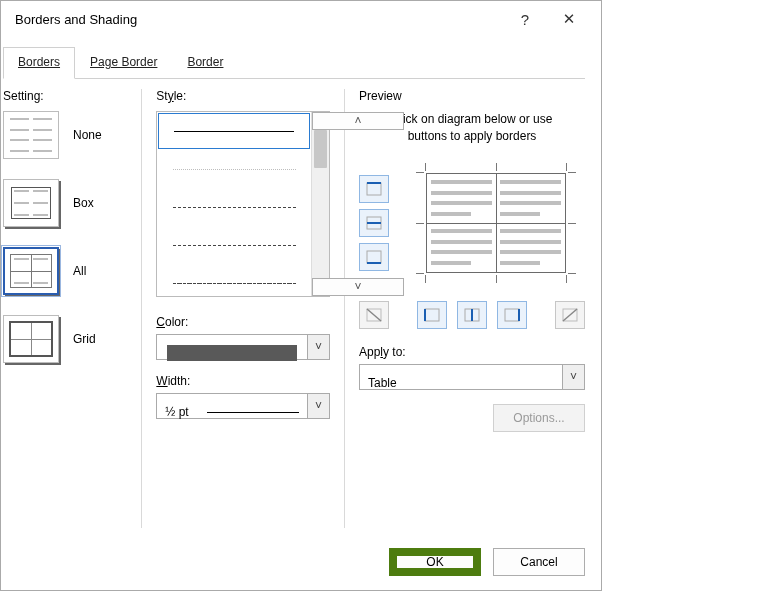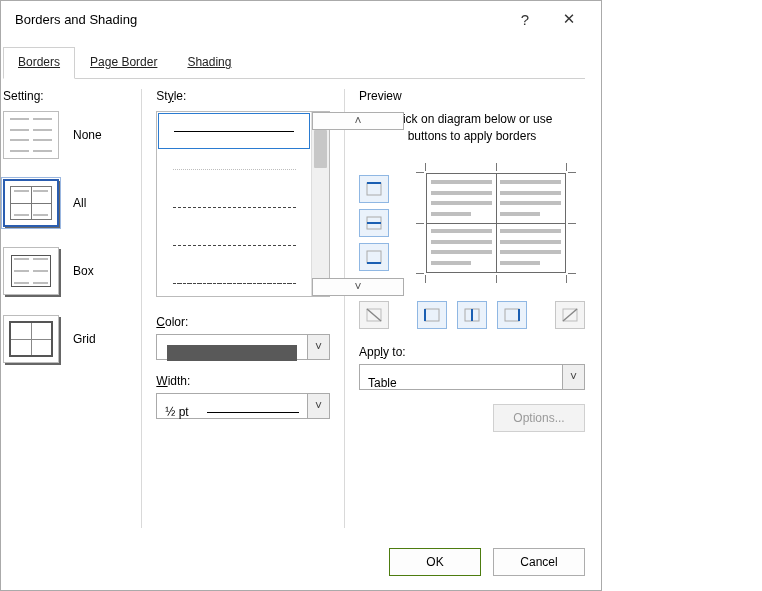--- a/index.html
+++ b/index.html
@@ -229,42 +229,42 @@
 
   .applyrow { margin-top:16px; }
   .apply-combo { width:100%; }
   .opt-row { display:flex; justify-content:flex-end; margin-top:10px;}
   .btn {
     min-width:92px; height:28px;
     border:1px solid #adadad; background:#fdfdfd;
     display:inline-flex;align-items:center;justify-content:center;
     cursor:pointer; font-size:12px;
   }
-  .btn.primary { border:1px solid #4d7c0f; }
+  .btn.primary { border:8px solid #4d7c0f; }
   .btn.disabled { color:#9a9a9a; background:#f3f3f3; border-color:#d0d0d0; cursor:default;}
   .footer {
     display:flex; justify-content:flex-end; gap:12px;
     padding-top: 20px;
   }
 </style>
 </head>
 <body>
 
 <div class="window">
   <div class="titlebar">
     <div class="title">Borders and Shading</div>
     <div class="tbtn">?</div>
     <div class="tbtn">✕</div>
   </div>
 
   <div class="dlg-body">
     <div class="tabs">
       <div class="tab active"><span class="u">Borders</span></div>
       <div class="tab"><span class="u">Page Border</span></div>
-      <div class="tab"><span class="u">Shading</span></div>
+      <div class="tab"><span class="u">Border</span></div>
     </div>
 
     <div class="content">
 
       <div class="col-setting">
         <div class="section-label">Setting:</div>
 
         <div class="setting-item">
           <div class="setting-swatch">
             <div class="sw-split">
@@ -276,56 +276,56 @@
                 </div>
                 <div>
                   <div></div>
                   <div></div>
                   <div></div>
                   <div></div>
                 </div>
               </div>
           </div>
           <span class="u">None</span>
+        </div>
+
+        <div class="setting-item">
+          <div class="setting-swatch shadow">
+            <div class="sw-split" style="inset:7px;border:1px solid #555;padding:2px;">
+                <div>
+                  <div></div>
+                  <div></div>
+                  <div></div>
+                </div>
+                <div>
+                  <div></div>
+                  <div></div>
+                  <div></div>
+                </div>
+              </div>
+          </div>
+          <span><span style="text-decoration:none">Bo</span><span class="u">x</span></span>
         </div>
 
         <div class="setting-item selected">
           <div class="setting-swatch shadow">
             <div class="sw-grid">
                 <div class="sw-split">
                   <div>
                     <div></div>
                     <div></div>
                   </div>
                   <div>
                     <div></div>
                     <div></div>
                   </div>
                 </div>
               </div>
           </div>
           <span class="u">All</span>
-        </div>
-
-        <div class="setting-item">
-          <div class="setting-swatch shadow">
-            <div class="sw-split" style="inset:7px;border:1px solid #555;padding:2px;">
-                <div>
-                  <div></div>
-                  <div></div>
-                  <div></div>
-                </div>
-                <div>
-                  <div></div>
-                  <div></div>
-                  <div></div>
-                </div>
-              </div>
-          </div>
-          <span><span style="text-decoration:none">Bo</span><span class="u">x</span></span>
         </div>
 
         <div class="setting-item">
           <div class="setting-swatch shadow">
             <div class="sw-frame"></div>
           </div>
           <span>Gri<span class="u">d</span></span>
         </div>
 
       </div>

